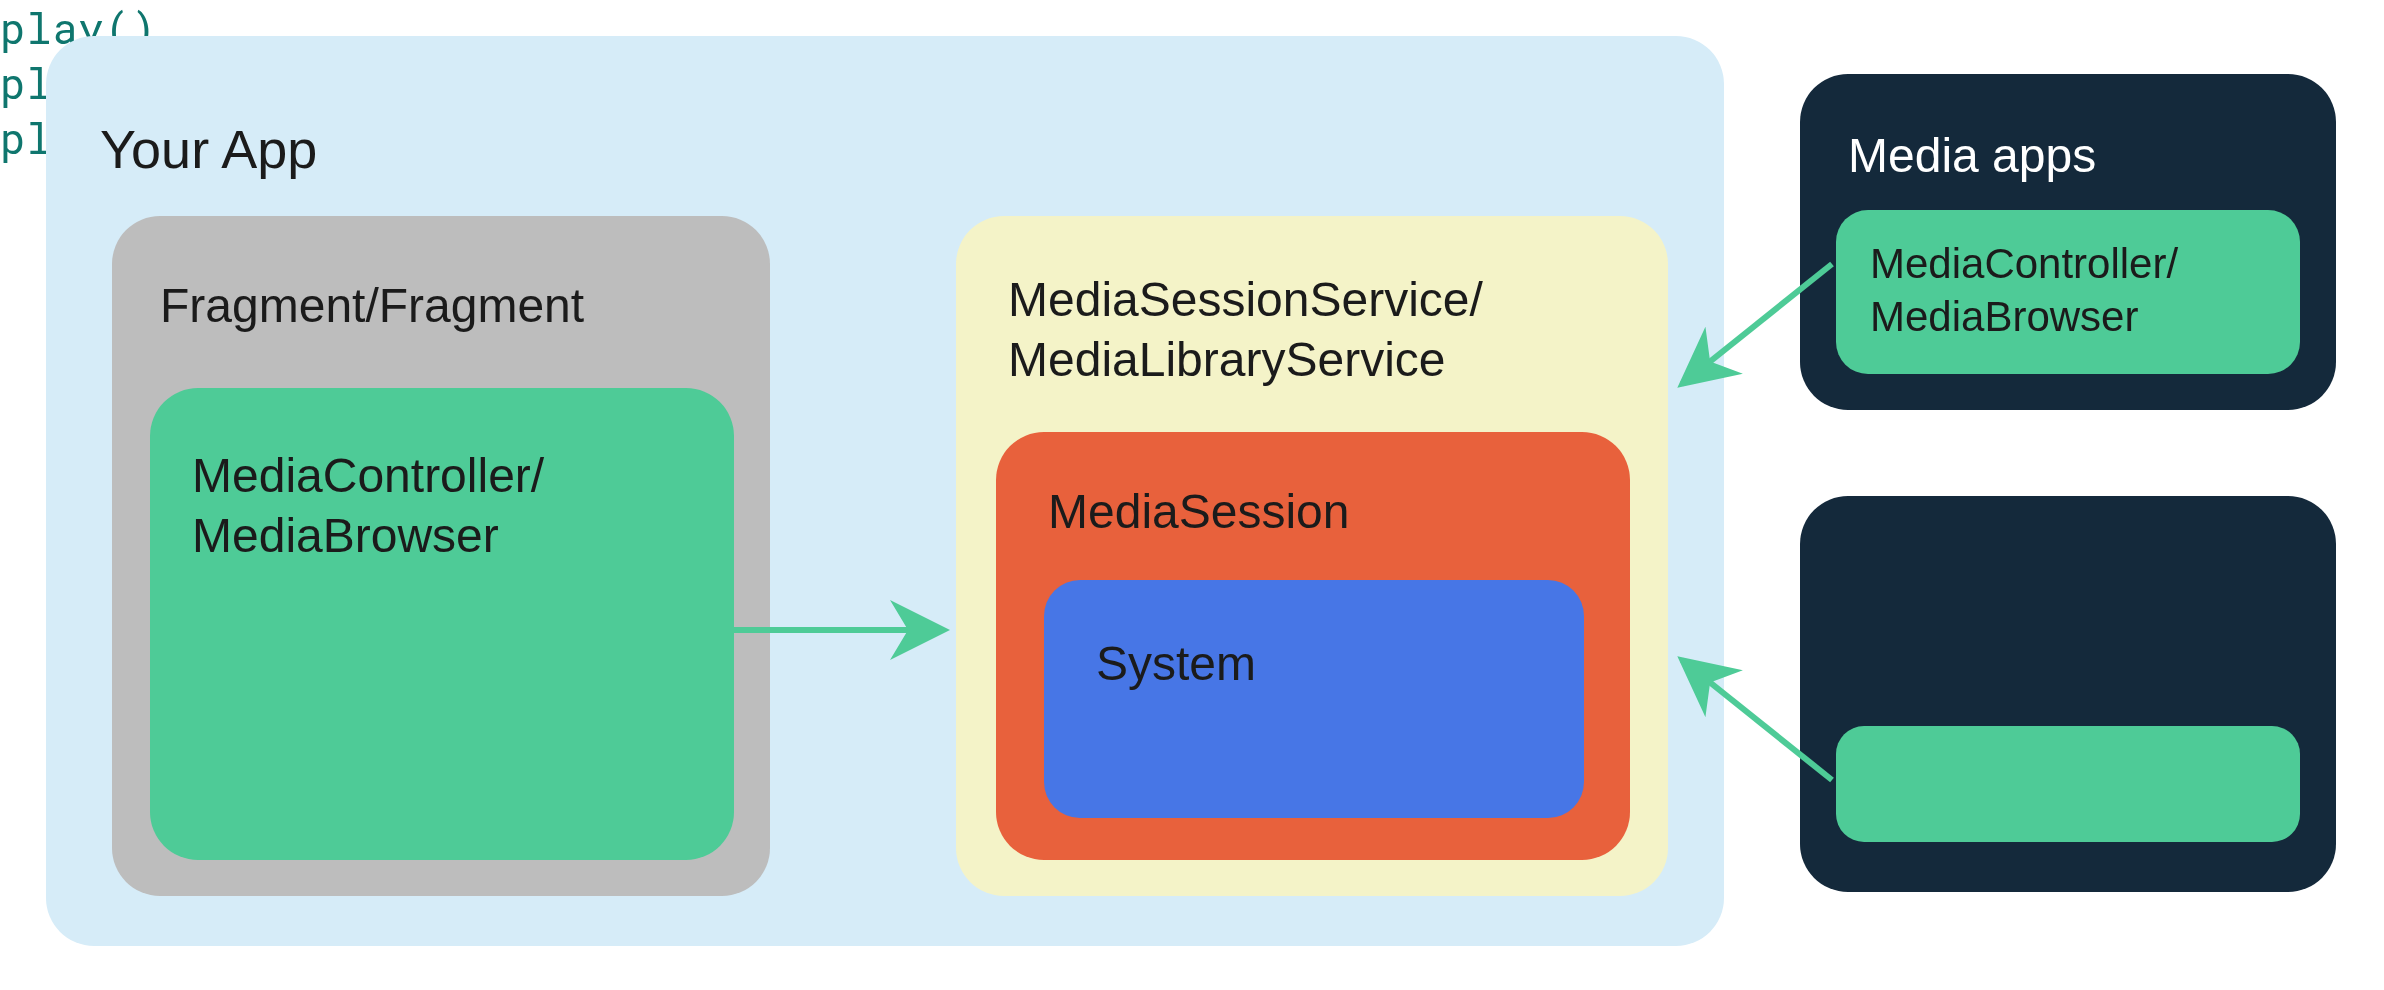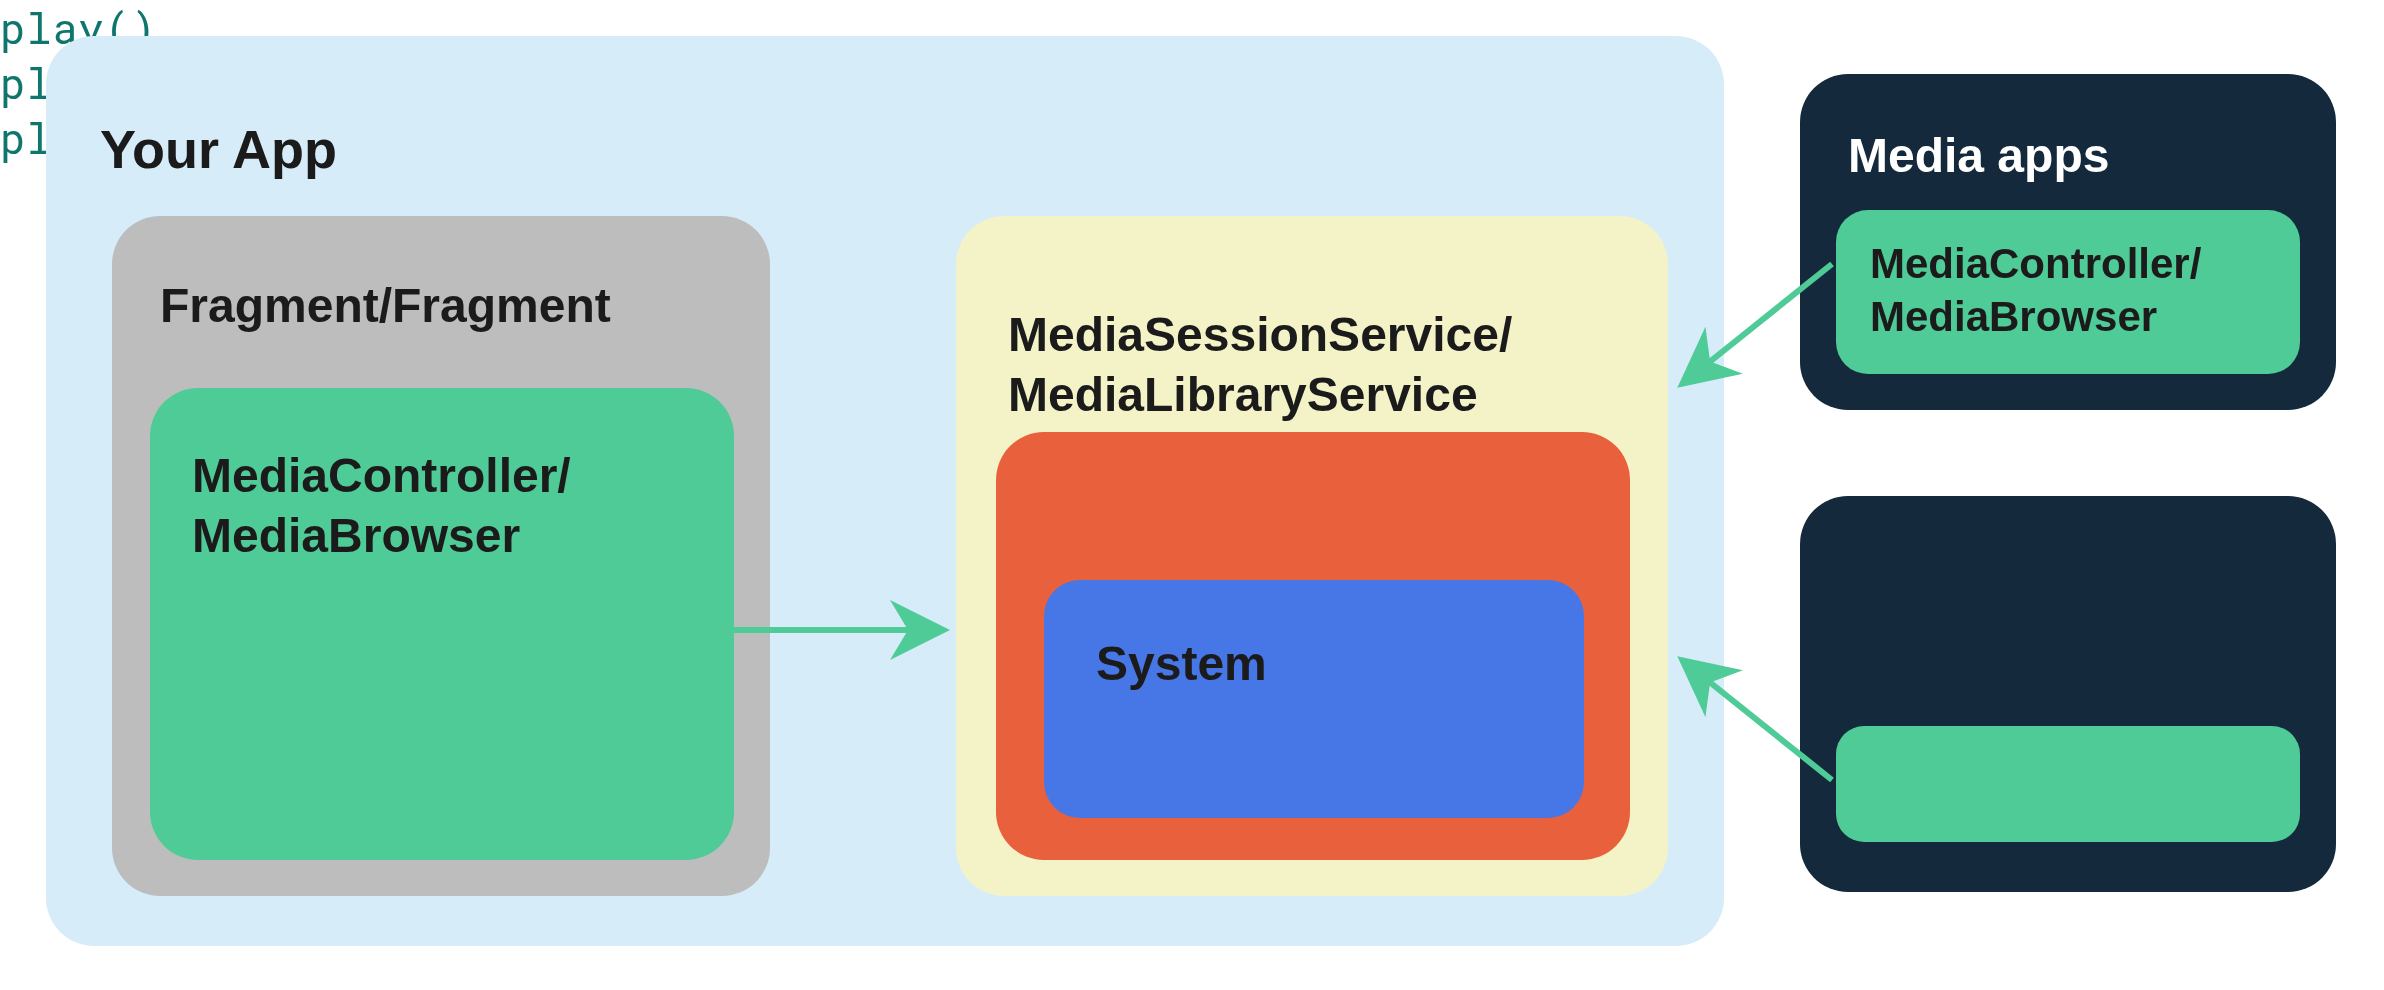--- a/index.html
+++ b/index.html
@@ -16,21 +16,21 @@
     width: 2384px;
     height: 990px;
   }
   .box {
     position: absolute;
     box-sizing: border-box;
     border-radius: 48px;
   }
   .label {
     position: absolute;
-    font-weight: 700;
+    font-weight: 400;
     color: #1b1b1b;
     white-space: pre;
     line-height: 1.25;
   }
   .white-label { color: #ffffff; }
   .code-label {
     font-family: "Roboto Mono", Menlo, Consolas, monospace;
     color: #0f766e;
     font-size: 42px;
     letter-spacing: 1px;
@@ -50,24 +50,25 @@
   <div class="label" style="left:100px; top:116px; font-size:54px;">Your App</div>
 
   <div class="box" style="left:112px; top:216px; width:658px; height:680px; background:#bdbdbd;"></div>
   <div class="label" style="left:160px; top:276px; font-size:48px;">Fragment/Fragment</div>
 
   <div class="box" style="left:150px; top:388px; width:584px; height:472px; background:#4ecb97;"></div>
   <div class="label" style="left:192px; top:446px; font-size:48px;">MediaController/
 MediaBrowser</div>
 
   <div class="box" style="left:956px; top:216px; width:712px; height:680px; background:#f4f3c8;"></div>
-  <div class="label" style="left:1008px; top:270px; font-size:48px;margin-top:35px;">MediaSessionService/
+  <div class="label" style="left:1008px; top:270px; font-size:48px;">MediaSessionService/
 MediaLibraryService</div>
 
   <div class="box" style="left:996px; top:432px; width:634px; height:428px; background:#e8613c;"></div>
+  <div class="label" style="left:1048px; top:482px; font-size:48px;">MediaSession</div>
 
   <div class="box" style="left:1044px; top:580px; width:540px; height:238px; background:#4776e6; border-radius:36px;"></div>
   <div class="label" style="left:1096px; top:634px; font-size:48px;">System</div>
 
   <div class="box" style="left:1800px; top:74px; width:536px; height:336px; background:#14293b;"></div>
   <div class="label white-label" style="left:1848px; top:126px; font-size:48px;">Media apps</div>
   <div class="box" style="left:1836px; top:210px; width:464px; height:164px; background:#4ecb97; border-radius:32px;"></div>
   <div class="label" style="left:1870px; top:238px; font-size:42px;">MediaController/
 MediaBrowser</div>
 

